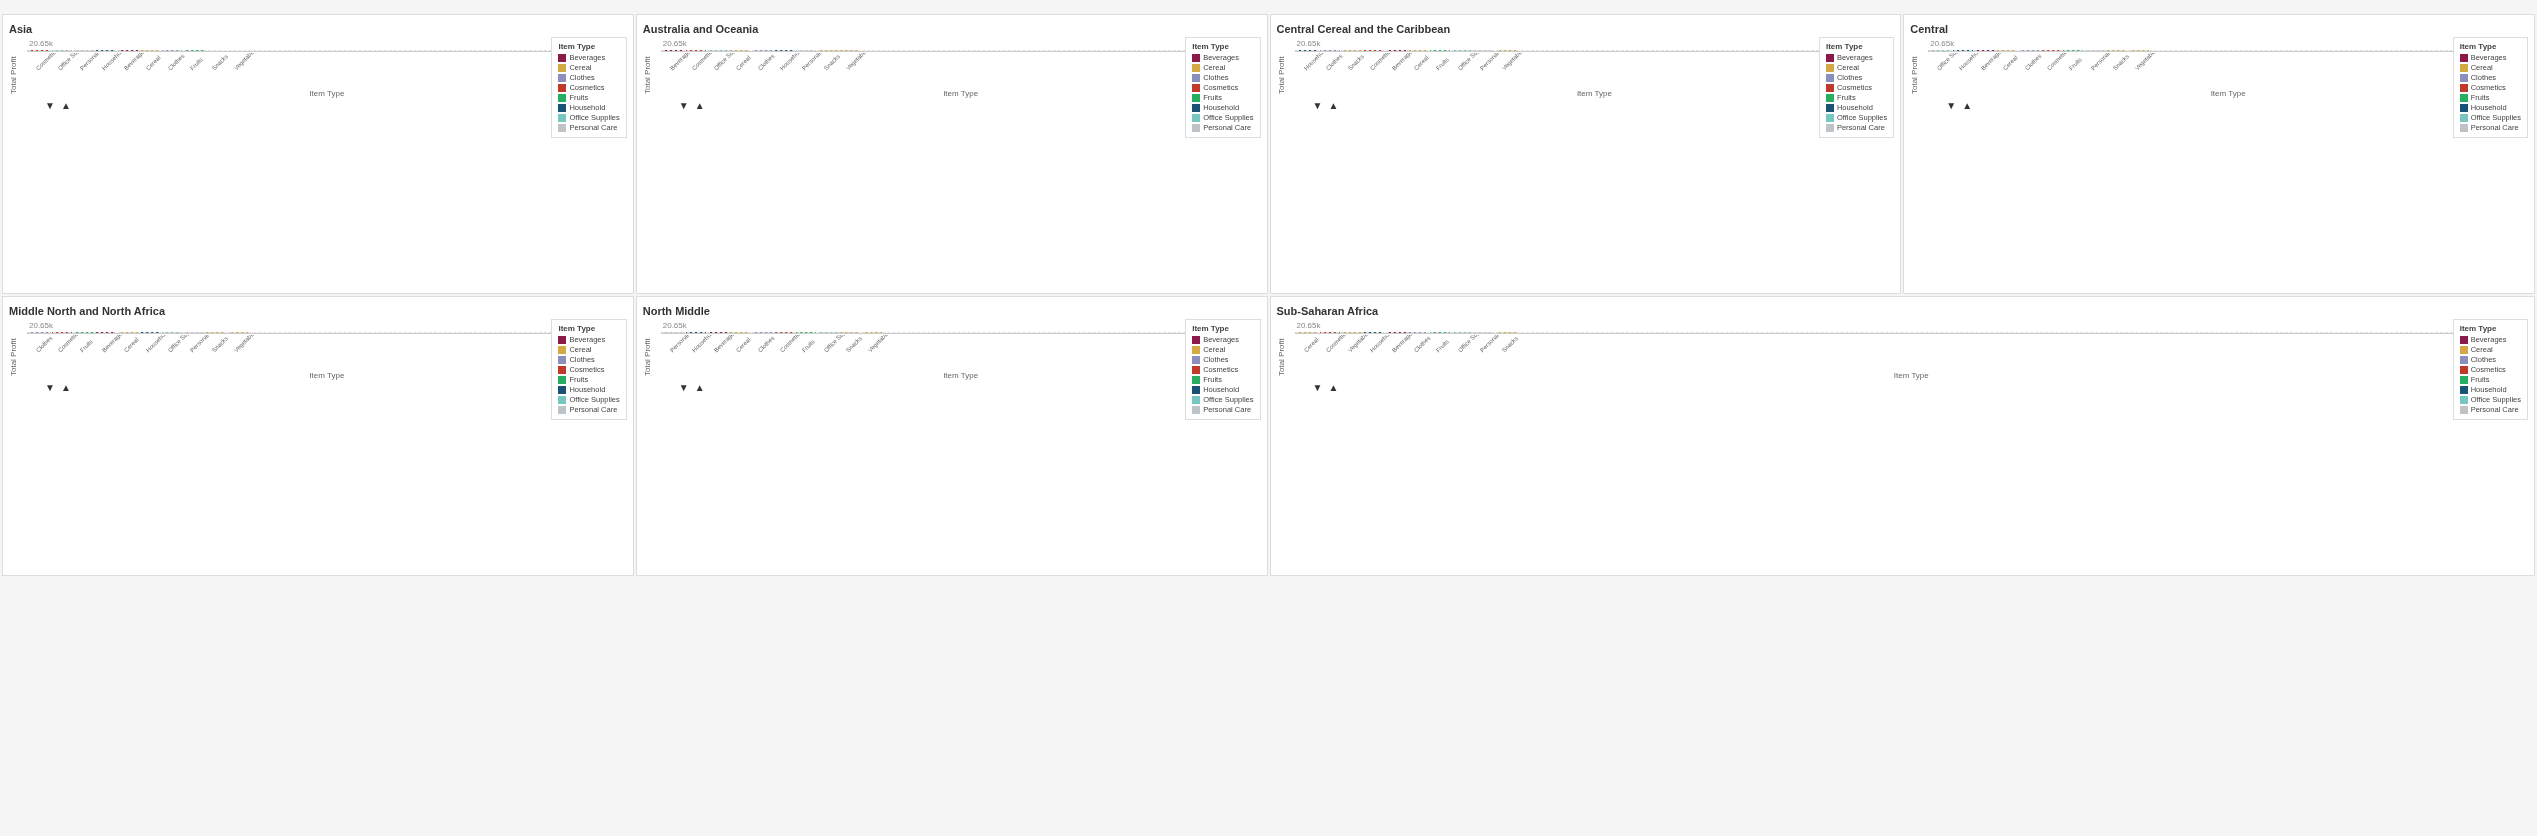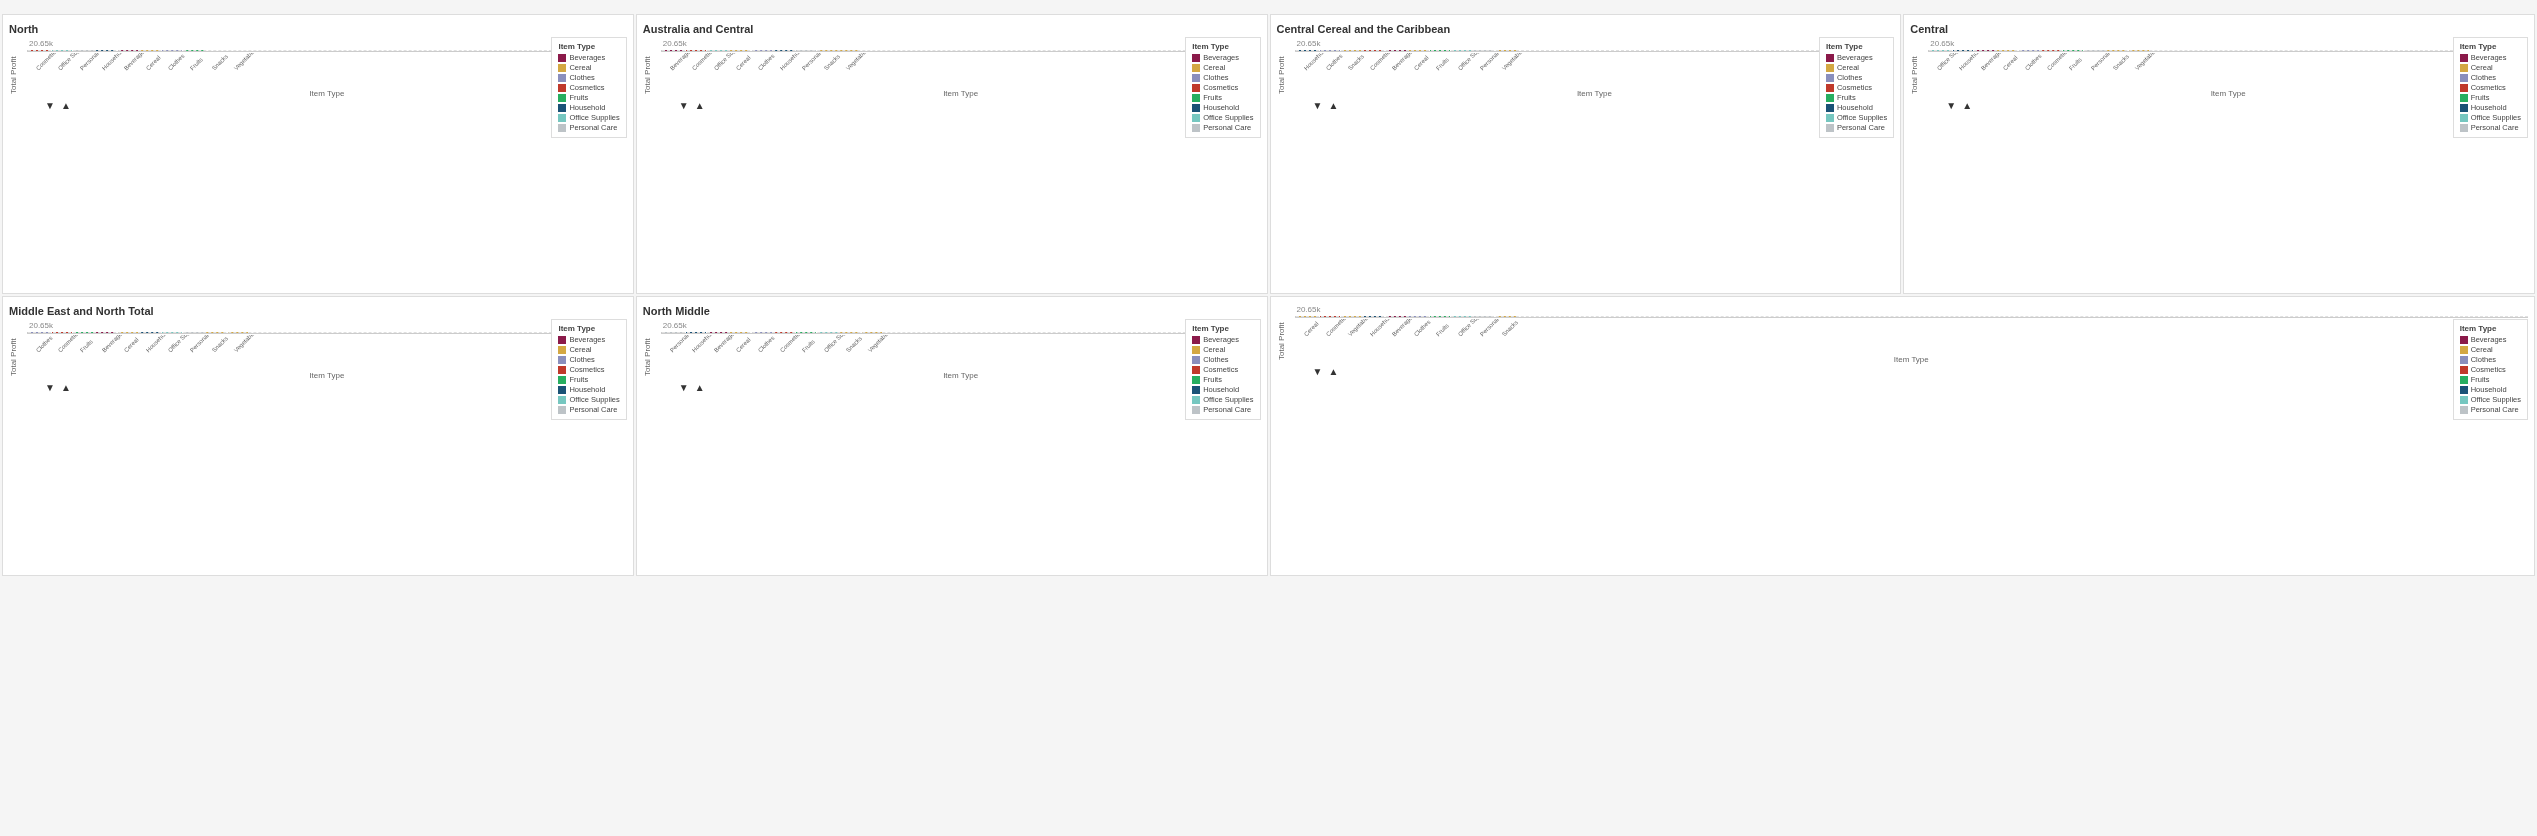--- a/index.html
+++ b/index.html
@@ -24,21 +24,21 @@
     }
   </style>
 </head>
 <body>
 
 <div class="page-title"></div>
 
 <div style="display:grid; grid-template-columns: repeat(4,1fr); gap:2px; padding:2px;">
 
   <div id="panel-0" class="chart-panel" style="position: relative; padding: 8px 6px 6px; min-height: 280px; background: rgb(255, 255, 255); border: 1px solid rgb(221, 221, 221);">
-      <div style="font-size: 11px; font-weight: bold; margin-bottom: 4px; color: rgb(51, 51, 51);">North</div>
+      <div style="font-size: 11px; font-weight: bold; margin-bottom: 4px; color: rgb(51, 51, 51);">Asia</div>
       <div style="display: flex; gap: 2px;">
         <div style="writing-mode: vertical-rl; transform: rotate(180deg); font-size: 8px; color: rgb(102, 102, 102); text-align: center; white-space: nowrap; width: 16px; flex-shrink: 0;">Total Profit</div>
         <div style="flex: 1 1 0%; display: flex; flex-direction: column;">
           <div style="font-size: 8px; color: rgb(136, 136, 136); margin-bottom: 2px; text-align: left; padding-left: 2px;">20.65k</div>
           <div style="display: flex; align-items: flex-end; height: 150px; border-left: 1px solid rgb(204, 204, 204); border-bottom: 1px solid rgb(204, 204, 204); padding: 0px 2px; position: relative; gap: 2px; flex: 1 1 0%; overflow: hidden;">
             <div style="position: absolute; left: 0px; right: 0px; border-top: 1px dashed rgb(224, 224, 224); bottom: 50%;"></div>
             <div style="display: flex; flex-direction: column; align-items: center; justify-content: flex-end; height: 100%; flex: 1 1 0%; min-width: 8px; max-width: 20px;">
               <div style="width: 100%; height: 30.0242%; background: rgb(192, 57, 43); min-height: 1px;"></div>
             </div>
             <div style="display: flex; flex-direction: column; align-items: center; justify-content: flex-end; height: 100%; flex: 1 1 0%; min-width: 8px; max-width: 20px;">
@@ -118,21 +118,21 @@
           <div style="width: 8px; height: 8px; background: rgb(118, 199, 192); flex-shrink: 0;"></div>
           <span>Office Supplies</span>
         </div>
         <div style="display: flex; align-items: center; gap: 3px; margin-bottom: 1px;">
           <div style="width: 8px; height: 8px; background: rgb(189, 195, 199); flex-shrink: 0;"></div>
           <span>Personal Care</span>
         </div>
       </div>
     </div>
   <div id="panel-1" class="chart-panel" style="position: relative; padding: 8px 6px 6px; min-height: 280px; background: rgb(255, 255, 255); border: 1px solid rgb(221, 221, 221);">
-      <div style="font-size: 11px; font-weight: bold; margin-bottom: 4px; color: rgb(51, 51, 51);">Australia and Central</div>
+      <div style="font-size: 11px; font-weight: bold; margin-bottom: 4px; color: rgb(51, 51, 51);">Australia and Oceania</div>
       <div style="display: flex; gap: 2px;">
         <div style="writing-mode: vertical-rl; transform: rotate(180deg); font-size: 8px; color: rgb(102, 102, 102); text-align: center; white-space: nowrap; width: 16px; flex-shrink: 0;">Total Profit</div>
         <div style="flex: 1 1 0%; display: flex; flex-direction: column;">
           <div style="font-size: 8px; color: rgb(136, 136, 136); margin-bottom: 2px; text-align: left; padding-left: 2px;">20.65k</div>
           <div style="display: flex; align-items: flex-end; height: 150px; border-left: 1px solid rgb(204, 204, 204); border-bottom: 1px solid rgb(204, 204, 204); padding: 0px 2px; position: relative; gap: 2px; flex: 1 1 0%; overflow: hidden;">
             <div style="position: absolute; left: 0px; right: 0px; border-top: 1px dashed rgb(224, 224, 224); bottom: 50%;"></div>
             <div style="display: flex; flex-direction: column; align-items: center; justify-content: flex-end; height: 100%; flex: 1 1 0%; min-width: 8px; max-width: 20px;">
               <div style="width: 100%; height: 96.8523%; background: rgb(139, 26, 74); min-height: 1px;"></div>
             </div>
             <div style="display: flex; flex-direction: column; align-items: center; justify-content: flex-end; height: 100%; flex: 1 1 0%; min-width: 8px; max-width: 20px;">
@@ -397,21 +397,21 @@
           <span>Office Supplies</span>
         </div>
         <div style="display: flex; align-items: center; gap: 3px; margin-bottom: 1px;">
           <div style="width: 8px; height: 8px; background: rgb(189, 195, 199); flex-shrink: 0;"></div>
           <span>Personal Care</span>
         </div>
       </div>
     </div>
 
   <div id="panel-4" class="chart-panel" style="position: relative; padding: 8px 6px 6px; min-height: 280px; background: rgb(255, 255, 255); border: 1px solid rgb(221, 221, 221);">
-      <div style="font-size: 11px; font-weight: bold; margin-bottom: 4px; color: rgb(51, 51, 51);">Middle East and North Total</div>
+      <div style="font-size: 11px; font-weight: bold; margin-bottom: 4px; color: rgb(51, 51, 51);">Middle North and North Africa</div>
       <div style="display: flex; gap: 2px;">
         <div style="writing-mode: vertical-rl; transform: rotate(180deg); font-size: 8px; color: rgb(102, 102, 102); text-align: center; white-space: nowrap; width: 16px; flex-shrink: 0;">Total Profit</div>
         <div style="flex: 1 1 0%; display: flex; flex-direction: column;">
           <div style="font-size: 8px; color: rgb(136, 136, 136); margin-bottom: 2px; text-align: left; padding-left: 2px;">20.65k</div>
           <div style="display: flex; align-items: flex-end; height: 150px; border-left: 1px solid rgb(204, 204, 204); border-bottom: 1px solid rgb(204, 204, 204); padding: 0px 2px; position: relative; gap: 2px; flex: 1 1 0%; overflow: hidden;">
             <div style="position: absolute; left: 0px; right: 0px; border-top: 1px dashed rgb(224, 224, 224); bottom: 50%;"></div>
             <div style="display: flex; flex-direction: column; align-items: center; justify-content: flex-end; height: 100%; flex: 1 1 0%; min-width: 8px; max-width: 20px;">
               <div style="width: 100%; height: 67.7966%; background: rgb(138, 143, 189); min-height: 1px;"></div>
             </div>
             <div style="display: flex; flex-direction: column; align-items: center; justify-content: flex-end; height: 100%; flex: 1 1 0%; min-width: 8px; max-width: 20px;">
@@ -585,20 +585,21 @@
           <div style="width: 8px; height: 8px; background: rgb(118, 199, 192); flex-shrink: 0;"></div>
           <span>Office Supplies</span>
         </div>
         <div style="display: flex; align-items: center; gap: 3px; margin-bottom: 1px;">
           <div style="width: 8px; height: 8px; background: rgb(189, 195, 199); flex-shrink: 0;"></div>
           <span>Personal Care</span>
         </div>
       </div>
     </div>
   <div id="panel-6" class="chart-panel" style="grid-column: span 2; position: relative; padding: 8px 6px 6px; min-height: 280px; background: rgb(255, 255, 255); border: 1px solid rgb(221, 221, 221);">
+      <div style="font-size: 11px; font-weight: bold; margin-bottom: 4px; color: rgb(51, 51, 51);">Sub-Saharan Africa</div>
       <div style="display: flex; gap: 2px;">
         <div style="writing-mode: vertical-rl; transform: rotate(180deg); font-size: 8px; color: rgb(102, 102, 102); text-align: center; white-space: nowrap; width: 16px; flex-shrink: 0;">Total Profit</div>
         <div style="flex: 1 1 0%; display: flex; flex-direction: column;">
           <div style="font-size: 8px; color: rgb(136, 136, 136); margin-bottom: 2px; text-align: left; padding-left: 2px;">20.65k</div>
           <div style="display: flex; align-items: flex-end; height: 150px; border-left: 1px solid rgb(204, 204, 204); border-bottom: 1px solid rgb(204, 204, 204); padding: 0px 2px; position: relative; gap: 2px; flex: 1 1 0%; overflow: hidden;">
             <div style="position: absolute; left: 0px; right: 0px; border-top: 1px dashed rgb(224, 224, 224); bottom: 50%;"></div>
             <div style="display: flex; flex-direction: column; align-items: center; justify-content: flex-end; height: 100%; flex: 1 1 0%; min-width: 8px; max-width: 20px;">
               <div style="width: 100%; height: 42.615%; background: rgb(212, 168, 67); min-height: 1px;"></div>
             </div>
             <div style="display: flex; flex-direction: column; align-items: center; justify-content: flex-end; height: 100%; flex: 1 1 0%; min-width: 8px; max-width: 20px;">

